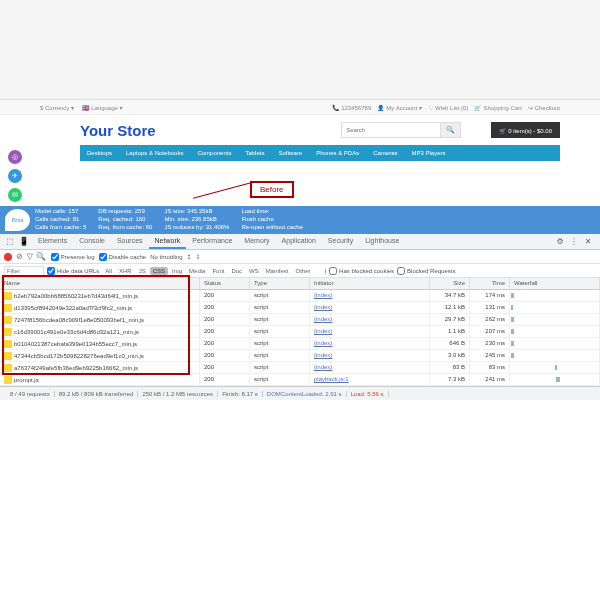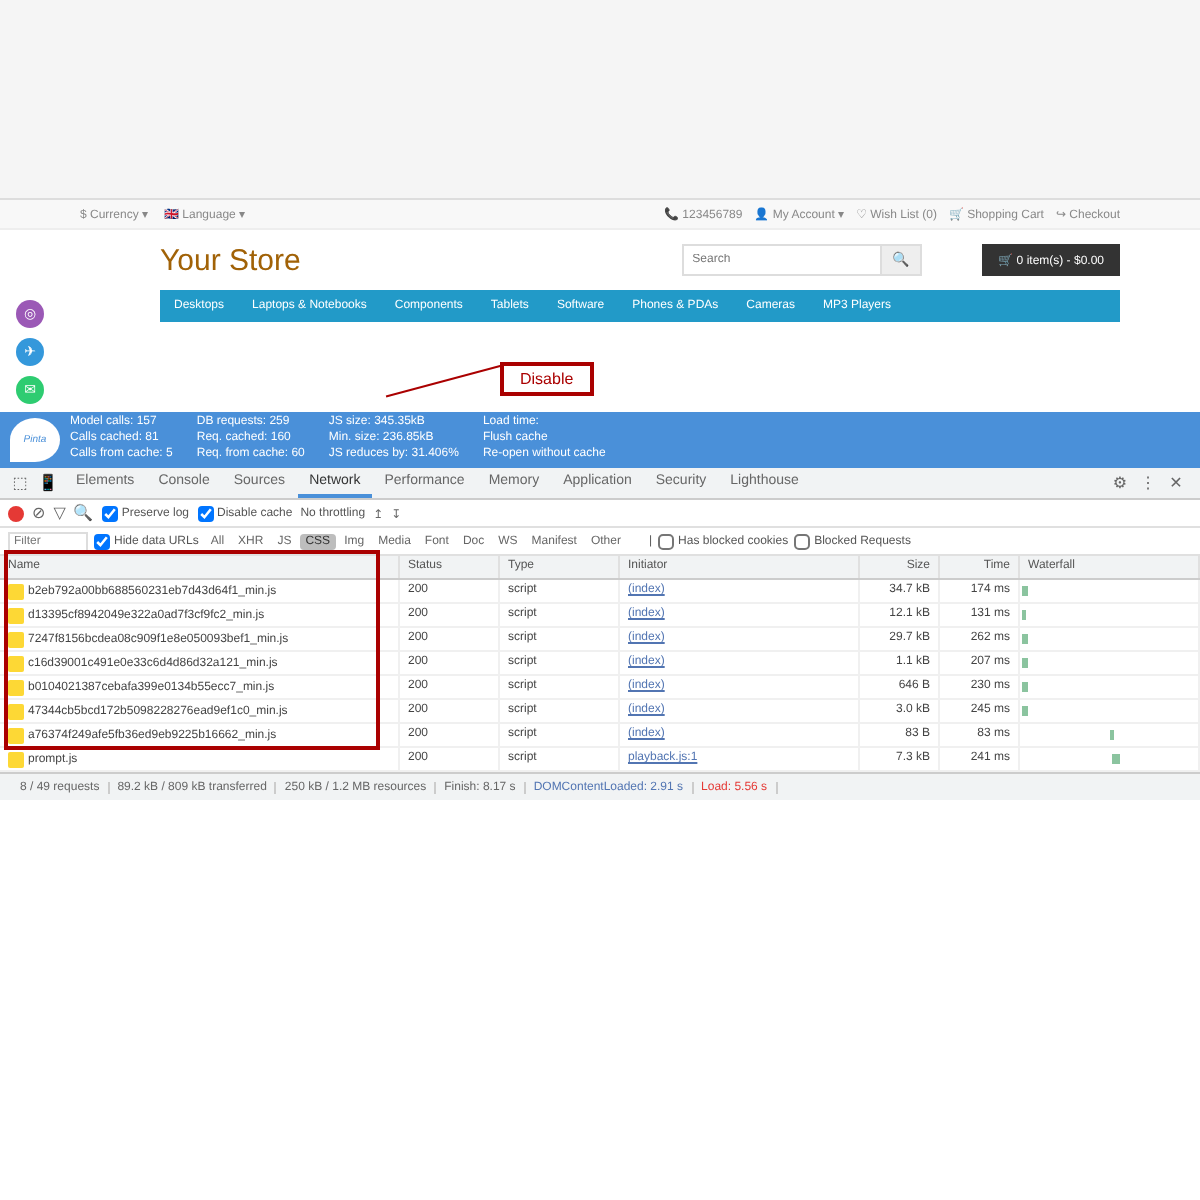--- a/index.html
+++ b/index.html
@@ -3,21 +3,21 @@
 <meta charset="utf-8">
 <style>
 * { margin:0; padding:0; box-sizing:border-box; font-family:Arial,sans-serif; }
 body { background:#fff; width:600px; height:600px; position:relative; font-size:7px; }
 .browser-chrome { height:100px; background:#f5f5f5; border-bottom:1px solid #ddd; }
 .topbar { height:15px; background:#f8f8f8; display:flex; align-items:center; padding:0 40px; font-size:6px; color:#888; border-bottom:1px solid #eee; }
 .topbar-left { display:flex; gap:8px; }
 .topbar-right { margin-left:auto; display:flex; gap:6px; }
 .topbar span { cursor:pointer; }
 .store-header { display:flex; align-items:center; padding:5px 40px 5px 80px; height:30px; background:#fff; }
-.logo { color:#a16207; font-size:15px; font-weight:400; }
+.logo { color:#1d4ed8; font-size:15px; font-weight:700; }
 .search-box { margin-left:auto; display:flex; }
 .search-input { width:100px; height:16px; border:1px solid #ddd; padding:0 4px; font-size:6px; }
 .search-btn { width:20px; height:16px; background:#eee; border:1px solid #ddd; border-left:0; display:flex; align-items:center; justify-content:center; font-size:7px; color:#666; }
 .cart-btn { margin-left:30px; padding:3px 8px; background:#333; color:#fff; font-size:6px; height:16px; display:flex; align-items:center; gap:3px; }
 .nav-menu { background:#229ac8; display:flex; margin:0 40px 0 80px; height:16px; align-items:center; }
 .nav-item { color:#fff; font-size:6px; padding:0 7px; white-space:nowrap; }
 .before-label { position:absolute; left:250px; top:181px; border:2px solid #a00; color:#a00; padding:2px 8px; font-size:8px; background:#fff; z-index:10; }
 .before-line { position:absolute; left:192px; top:190px; width:60px; height:1px; background:#a00; z-index:9; transform:rotate(-15deg); }
 .red-box { position:absolute; left:2px; top:275px; width:188px; height:100px; border:2px solid #a00; z-index:8; pointer-events:none; }
 .pinta-bar { background:#4a90d9; color:#fff; display:flex; align-items:center; padding:2px 5px; font-size:6px; height:28px; margin-top:45px; }
@@ -106,21 +106,21 @@
     <div class="nav-item">Laptops &amp; Notebooks</div>
     <div class="nav-item">Components</div>
     <div class="nav-item">Tablets</div>
     <div class="nav-item">Software</div>
     <div class="nav-item">Phones &amp; PDAs</div>
     <div class="nav-item">Cameras</div>
     <div class="nav-item">MP3 Players</div>
   </div>
 
 <div class="before-line"></div>
-<div class="before-label">Disable</div>
+<div class="before-label">Before</div>
 
 <div class="pinta-bar">
   <div class="pinta-logo">Pinta</div>
   <div class="pinta-stats" id="pintastats">
       <div class="pinta-col">
         <div>Model calls: 157</div>
         <div>Calls cached: 81</div>
         <div>Calls from cache: 5</div>
       </div>
       <div class="pinta-col">

